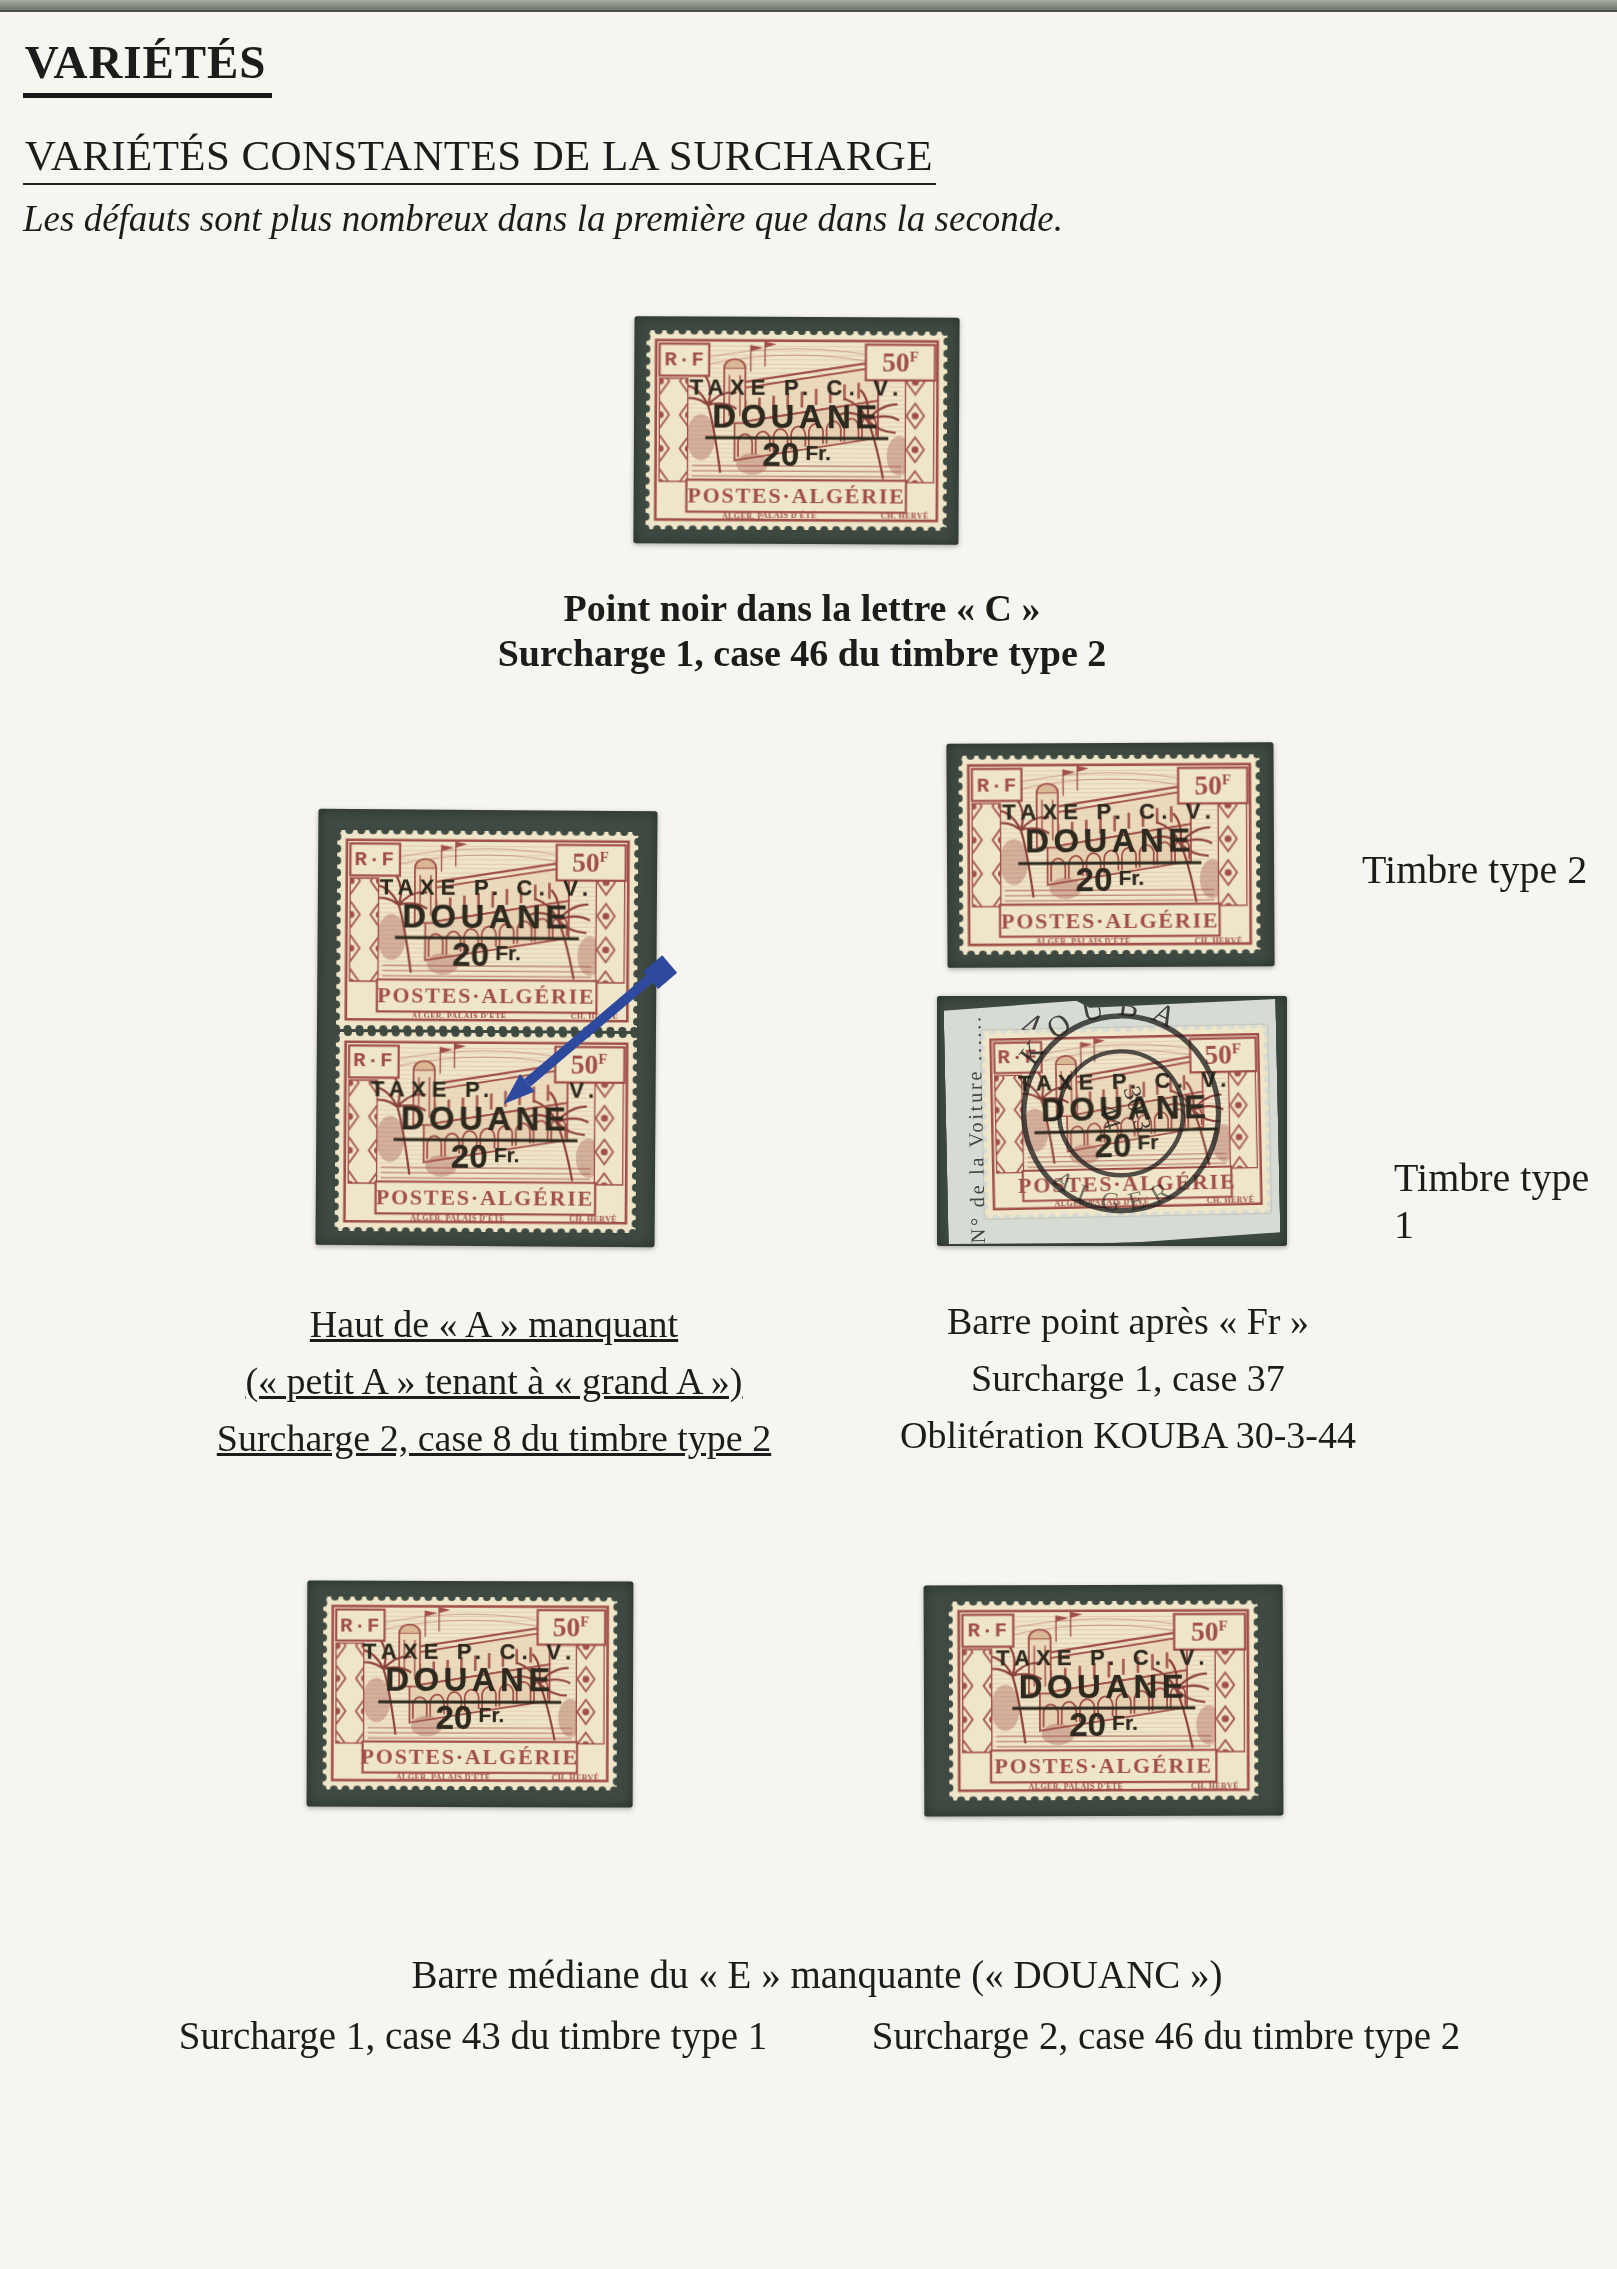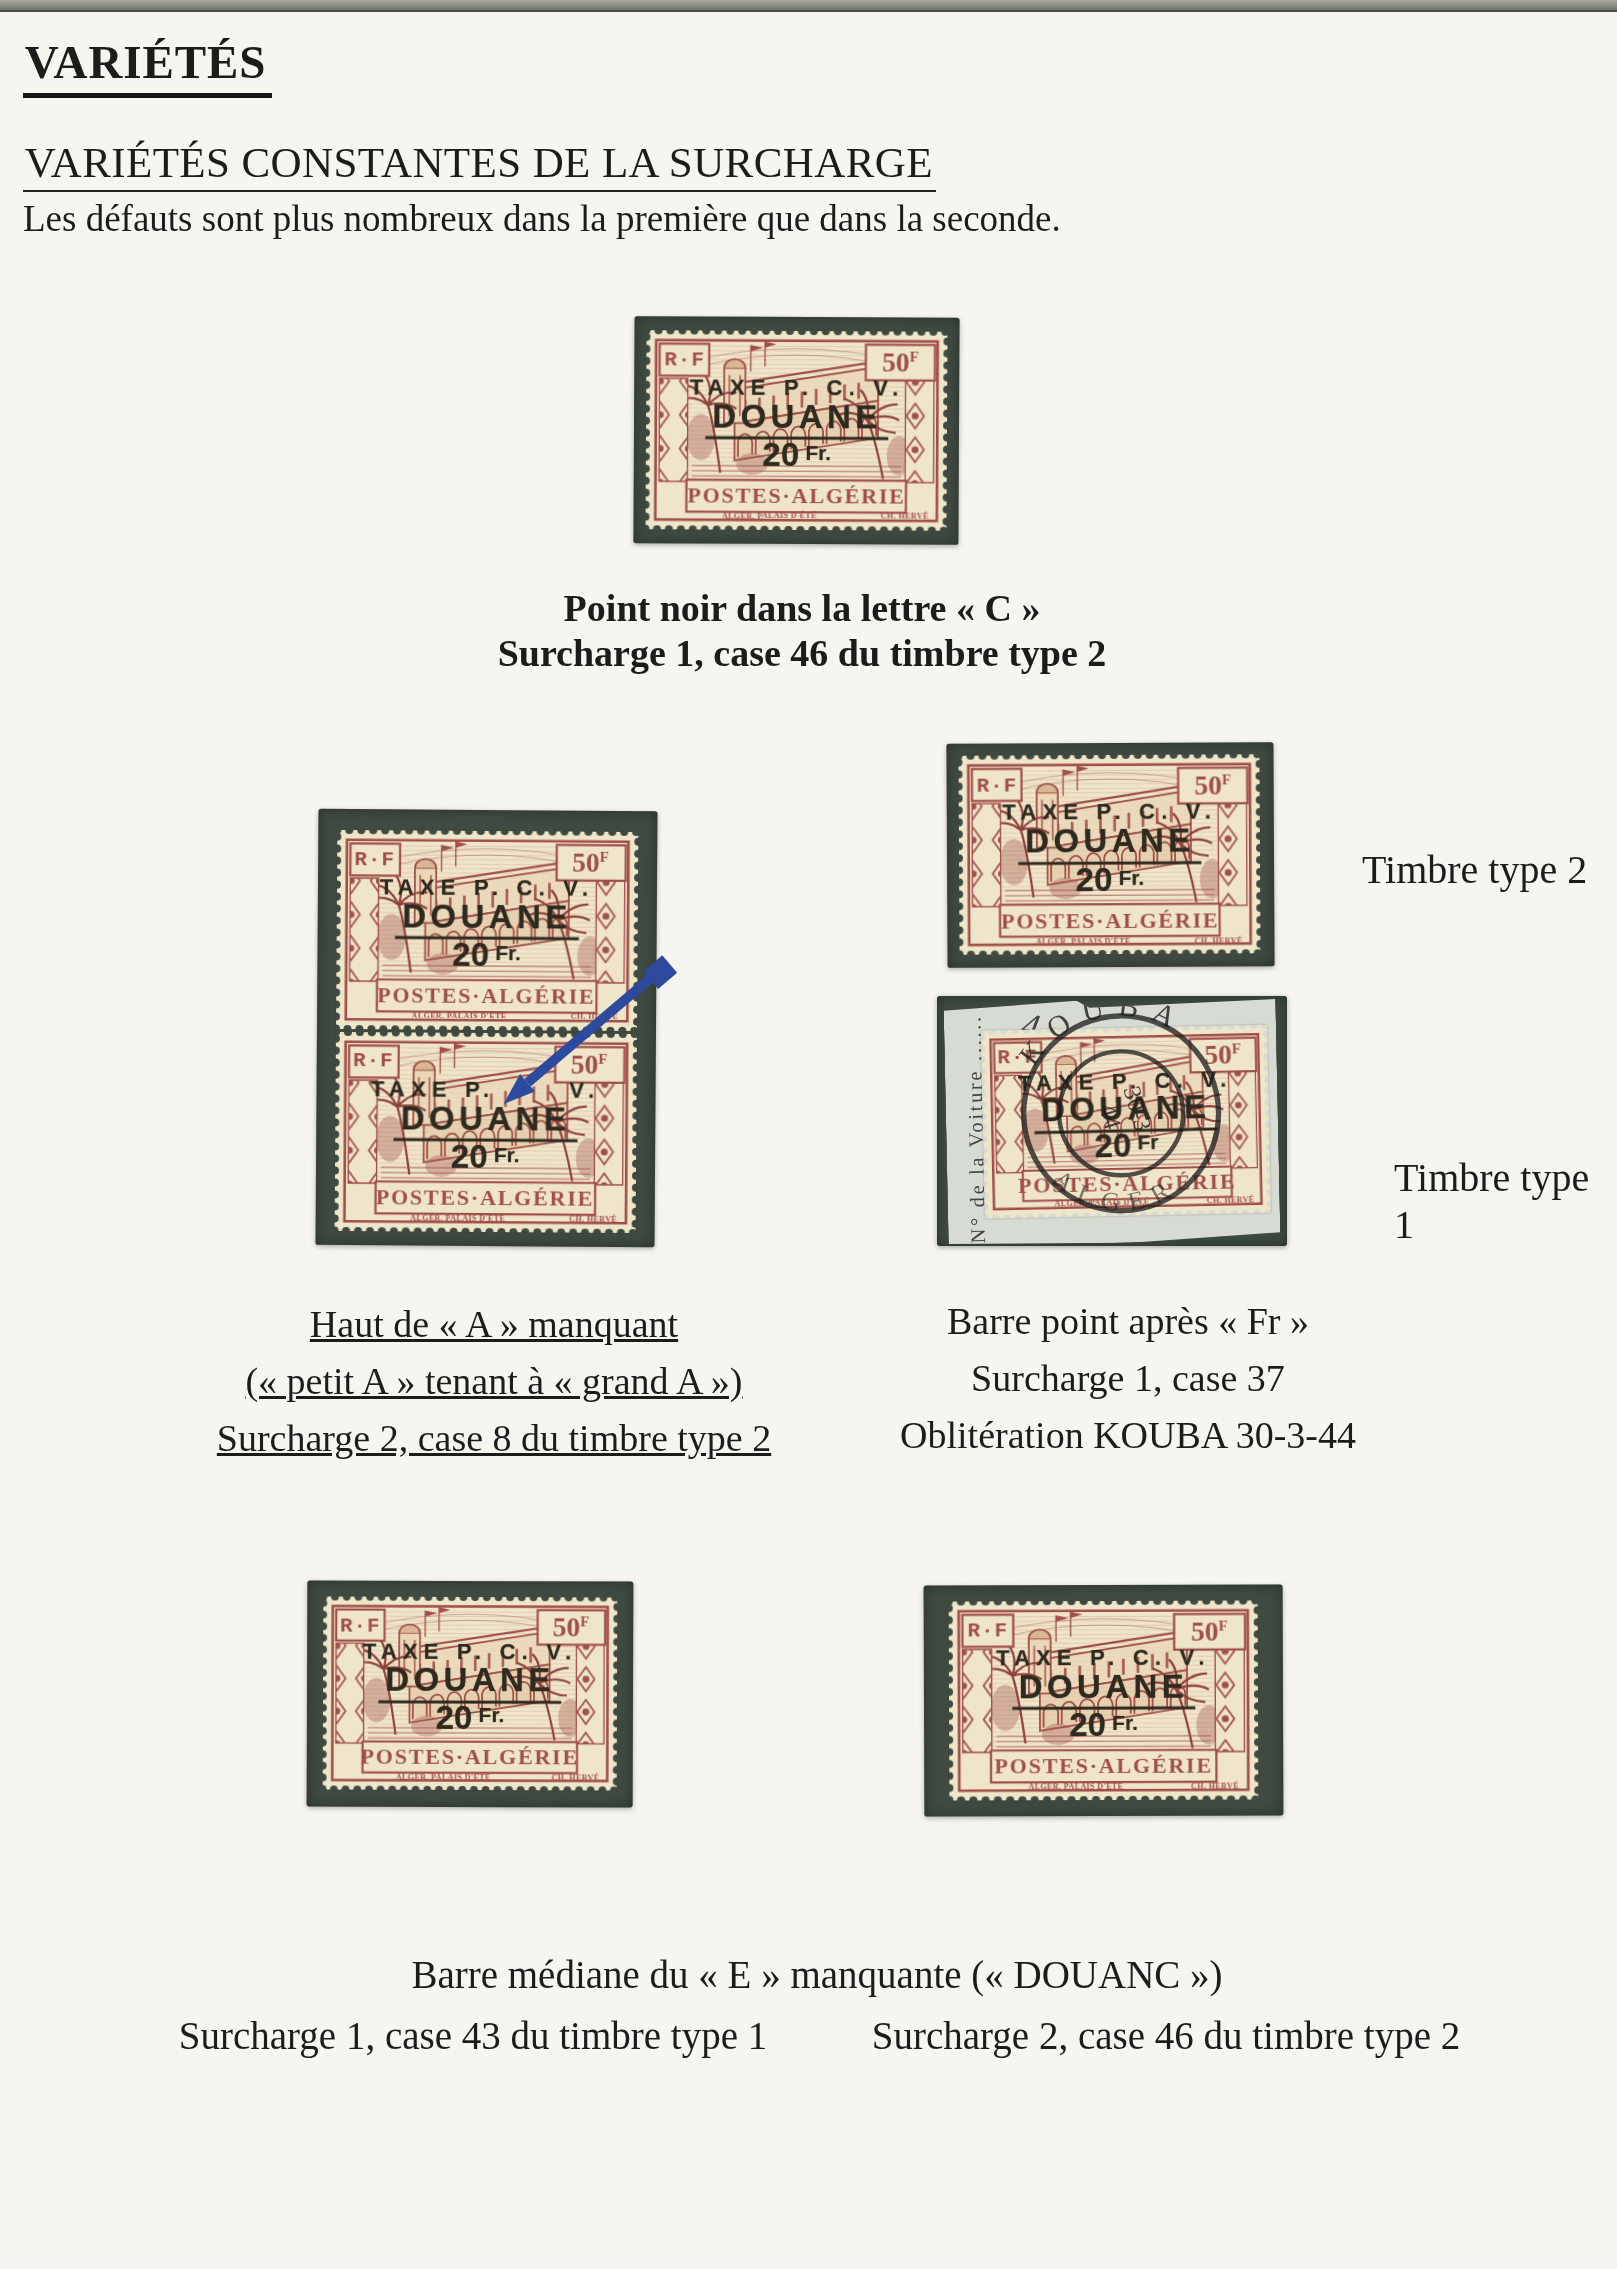--- a/index.html
+++ b/index.html
@@ -8,23 +8,23 @@
     --band-top:#a9ada3; --band-bottom:#6f756b;
   }
   html,body{margin:0;padding:0;background:#e9e7e0;}
   .page{position:relative;width:1617px;height:2270px;background:var(--page-bg);
         overflow:hidden;font-family:"Liberation Serif","DejaVu Serif",serif;color:var(--ink);}
   .scanband{position:absolute;left:0;top:0;width:1617px;height:9.8px;
         background:linear-gradient(var(--band-top),var(--band-bottom));
         border-bottom:2.7px solid #49504a;}
   .title{position:absolute;left:23px;top:35px;font-size:47px;font-weight:bold;
         letter-spacing:0.9px;border-bottom:5.3px solid #181818;padding:0 5.3px 4.4px 1.8px;}
-  .subtitle{position:absolute;left:23px;top:138px;font-size:43px;font-weight:normal;
+  .subtitle{position:absolute;left:23px;top:131px;font-size:43px;font-weight:normal;
         border-bottom:2.7px solid #222;padding:0 3.5px 2.7px 1.8px;letter-spacing:0.4px;}
-  .intro{position:absolute;left:23px;top:197px;font-size:37px;}
+  .intro{position:absolute;left:23px;top:197px;font-size:37px;font-style:italic;}
 
   
   .mount{position:absolute;background:var(--mount);border-radius:2.7px;
         box-shadow:0 1.8px 5.3px rgba(40,45,40,.35), inset 0 0 12.4px rgba(0,0,0,.35);}
   .stamp{position:absolute;filter:drop-shadow(0 0.9px 0.9px rgba(60,50,30,.35));}
   .stamp svg.art{position:absolute;left:0;top:0;width:100%;height:100%;}
   .stamp .txt{position:absolute;transform:translate(-50%,-50%);white-space:pre;}
   .rf{left:12.6%;top:14.8%;font-size:21px;font-weight:bold;color:var(--stamp-red);letter-spacing:0.9px;font-family:Liberation Mono, monospace;}
   .val{left:84.3%;top:15.4%;font-size:27.5px;font-weight:bold;color:var(--stamp-red);}
   .val sup{font-size:15px;}

